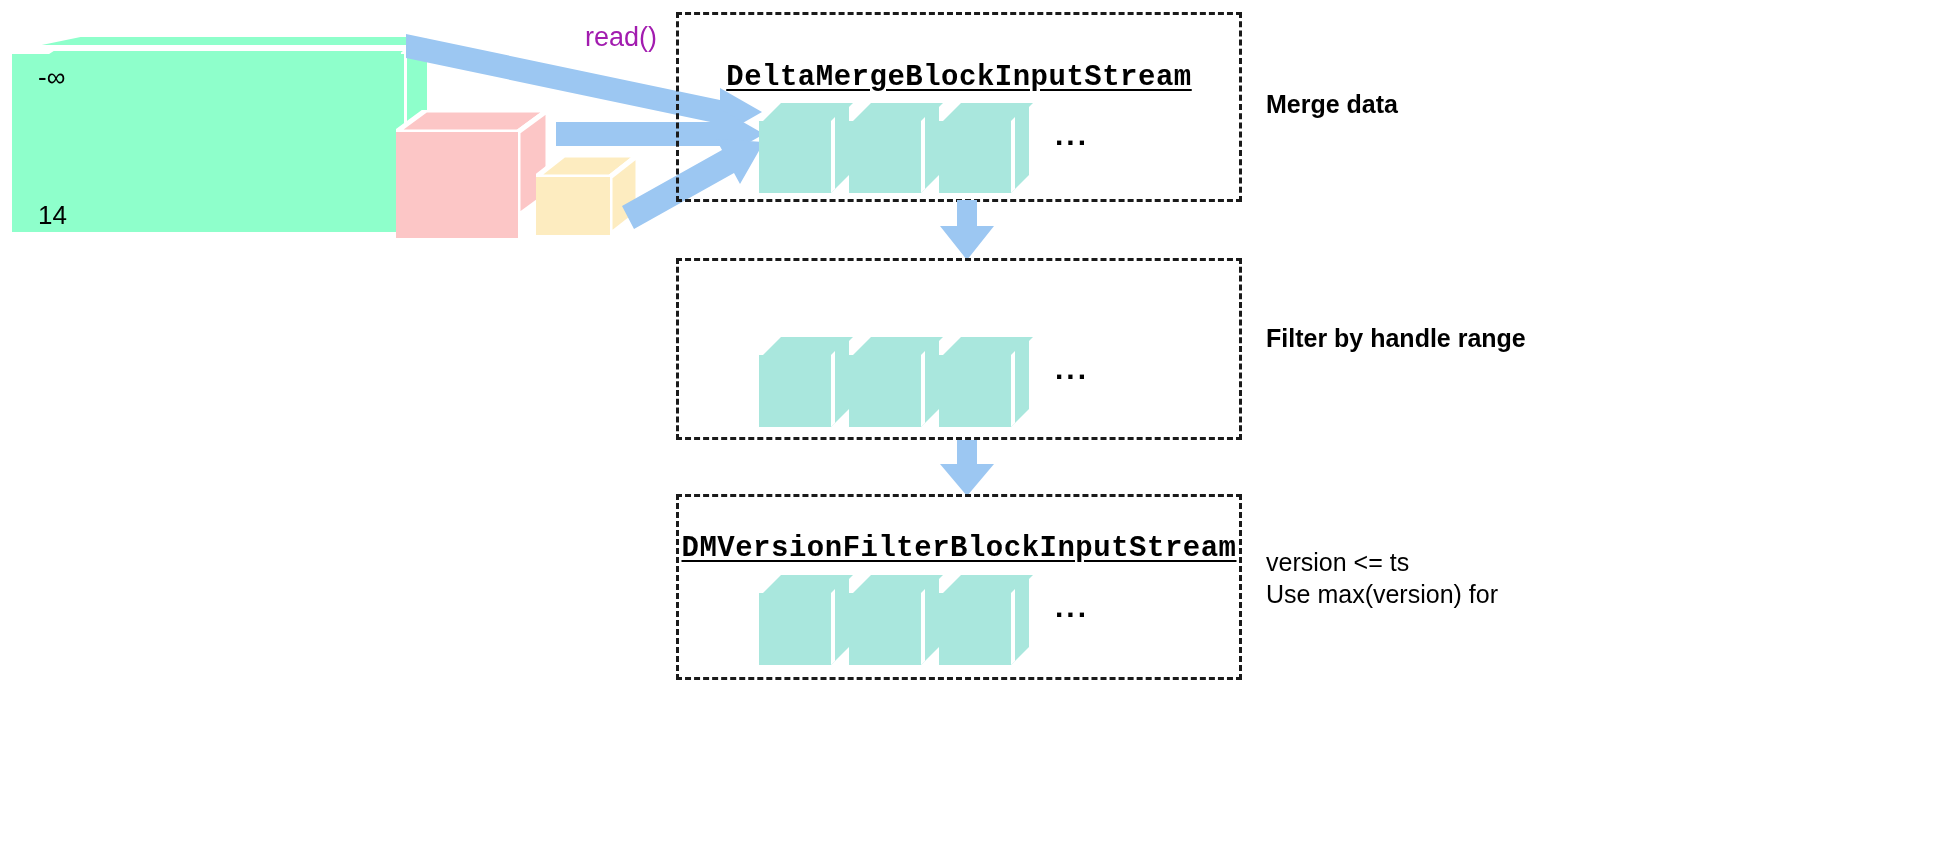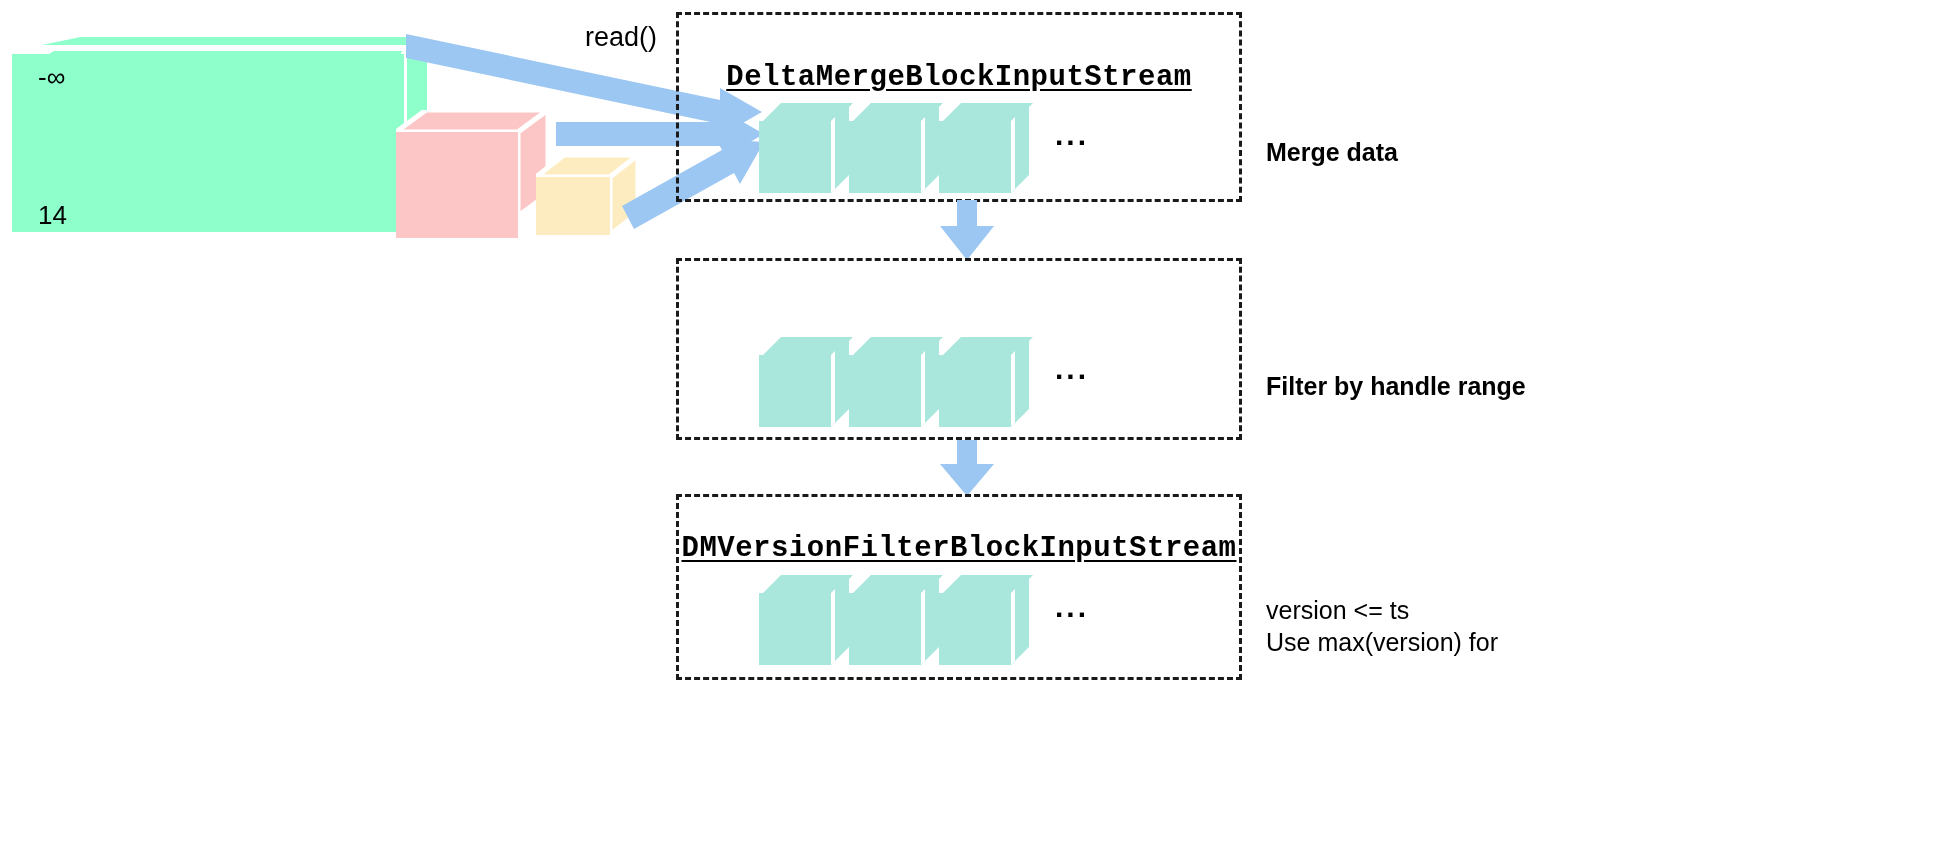--- a/index.html
+++ b/index.html
@@ -80,38 +80,38 @@
     font-size: 30px;
     font-weight: bold;
     color: #000000;
     letter-spacing: 3px;
     margin-left: 26px;
     align-self: center;
     padding-bottom: 8px;
   }
 
   
-  .annot { position: absolute; color: #000000; margin-top: 48px; }
+  .annot { position: absolute; color: #000000; }
   .annot .a-title {
     font-size: 25px;
     font-weight: bold;
     line-height: 32px;
     white-space: nowrap;
   }
   .annot .a-sub {
     font-size: 25px;
     font-weight: normal;
     line-height: 32px;
   }
 
   
   .read-label {
     position: absolute;
     font-size: 27px;
-    color: #000000;
+    color: #a21caf;
     white-space: nowrap;
   }
   .range-label {
     position: absolute;
     font-size: 26px;
     color: #000000;
     font-weight: normal;
   }
 
   svg { display: block; }

